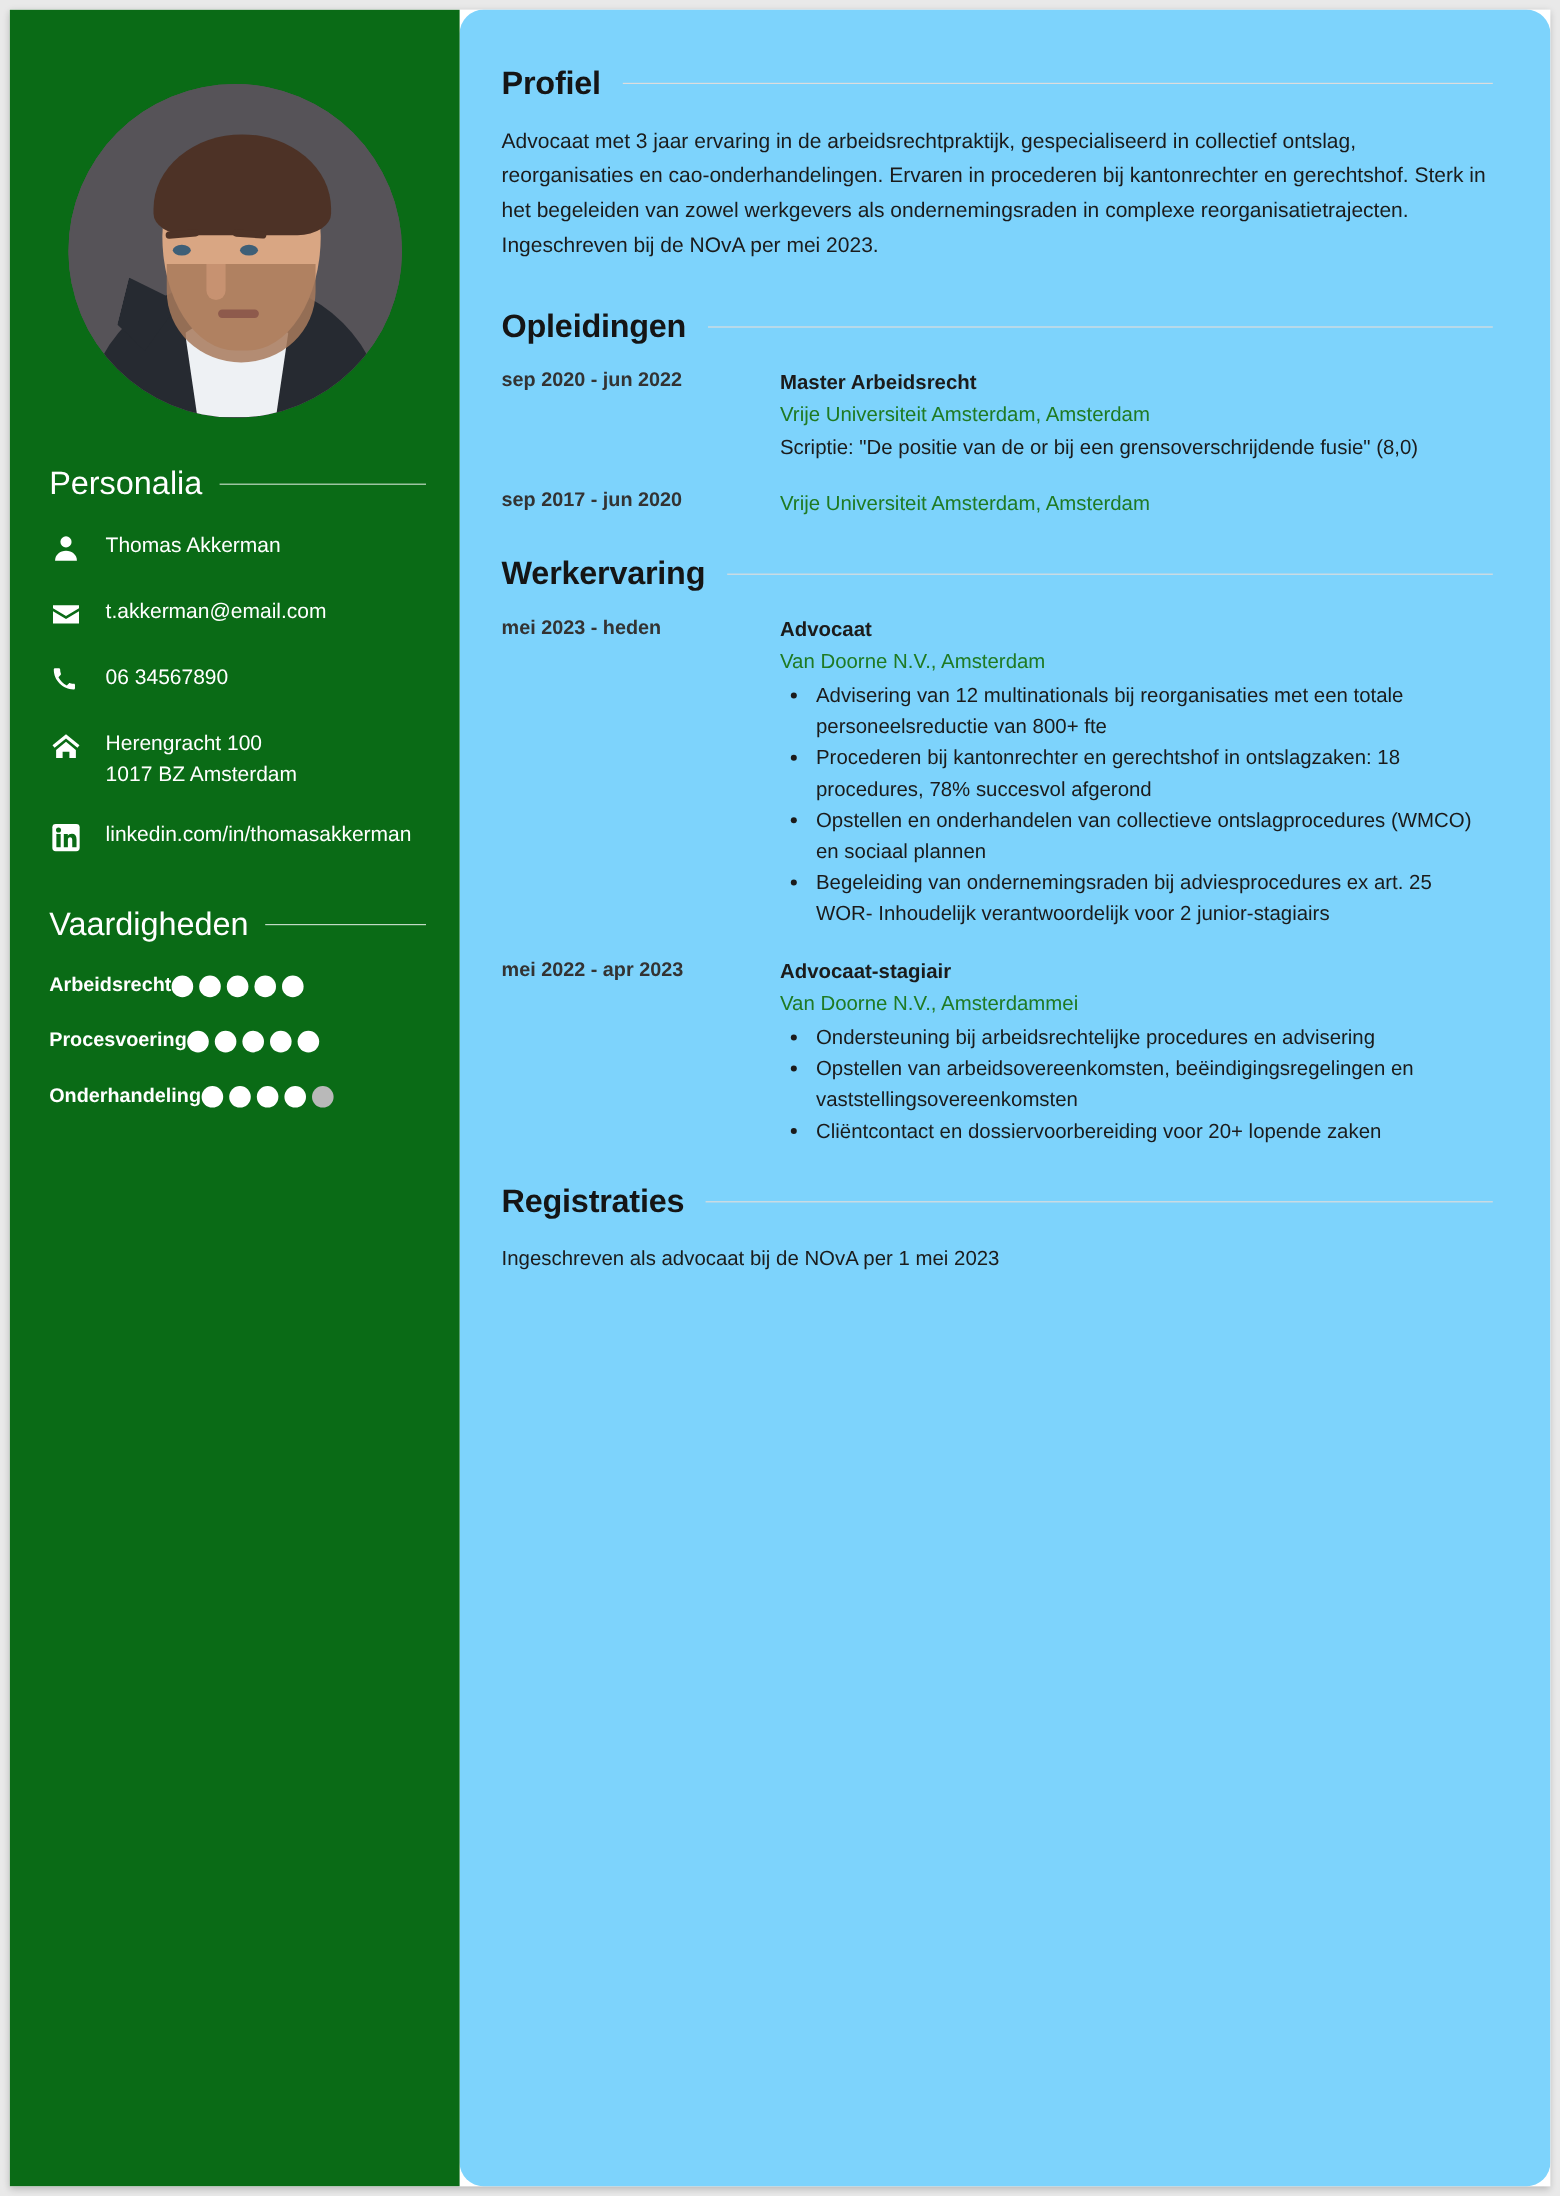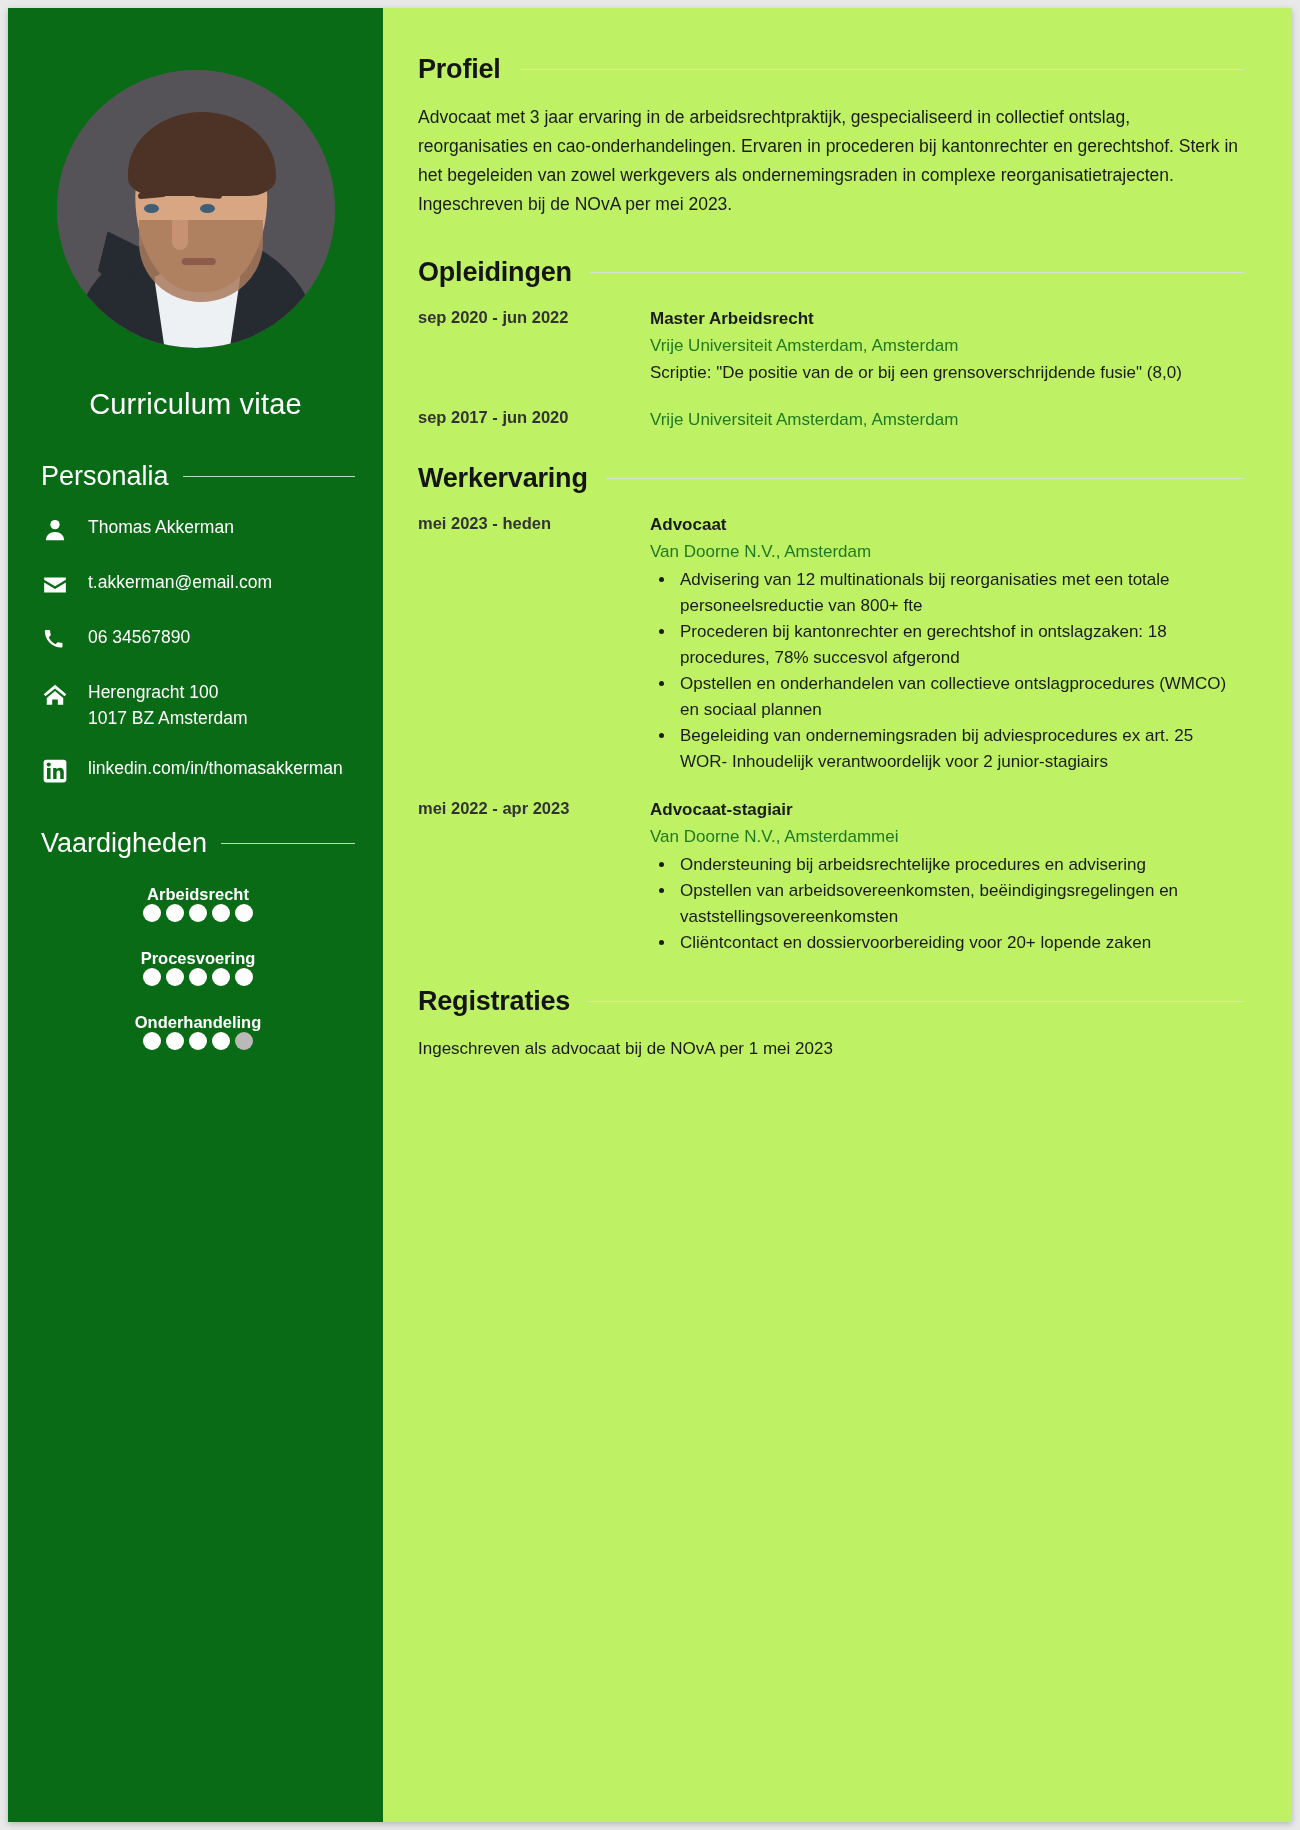--- a/index.html
+++ b/index.html
@@ -150,35 +150,35 @@
     font-size: 17.5px;
     line-height: 26px;
     color: #ffffff;
     word-break: break-word;
   }
 
   .skills { margin: 26px 0 0 0; }
   .skill-row {
     display: flex;
     align-items: center;
-    justify-content: flex-end;
+    justify-content: flex-start;
     padding: 0 28px 0 33px;
     margin-bottom: 27px;
-    flex-direction: column;
   }
   .skill-name { font-size: 16.5px; font-weight: bold; }
   .dots { display: flex; gap: 5px; }
   .dot { width: 18px; height: 18px; border-radius: 50%; background: #ffffff; }
   .dot.off { background: #b9b9b9; }
 
   
   #main {
     flex: 1;
     padding: 46px 48px 0 35px;
-    background: #bef264;
+    background: #7dd3fc;
+    border-radius: 20px;
   }
   .sec-head {
     display: flex;
     align-items: center;
     gap: 18px;
     margin-bottom: 18px;
   }
   .sec-head h2 {
     font-size: 27px;
     font-weight: bold;
@@ -256,21 +256,20 @@
         <div class="p-mouth"></div>
         <div class="p-nose"></div>
         <div class="p-hair"></div>
         <div class="p-browL"></div>
         <div class="p-browR"></div>
         <div class="p-eyeL"></div>
         <div class="p-eyeR"></div>
       </div>
     </div>
 
-    <div class="cv-title">Curriculum vitae</div>
 
     <div class="side-section-head">
       <span class="txt">Personalia</span>
       <span class="rule"></span>
     </div>
 
     <div class="contact-list">
 
       <div class="contact-row">
         <span class="ic">

